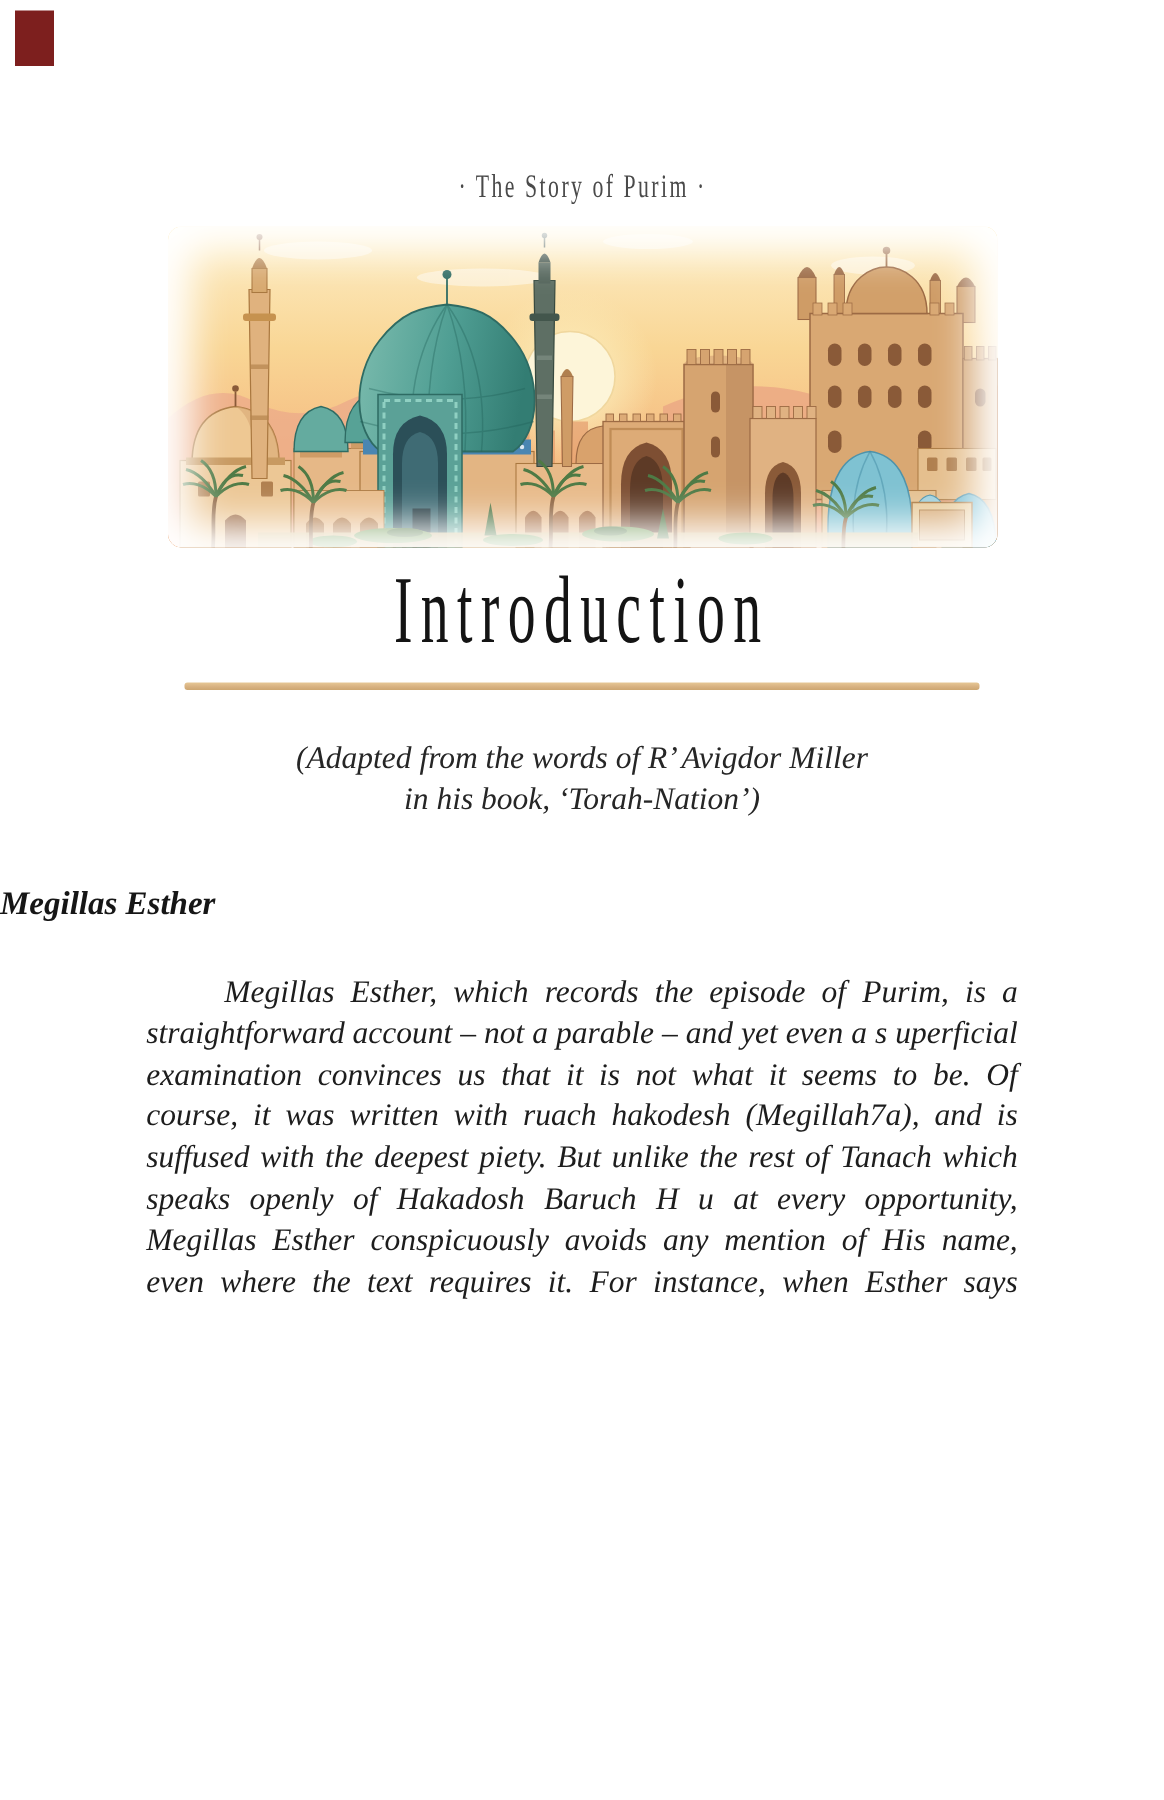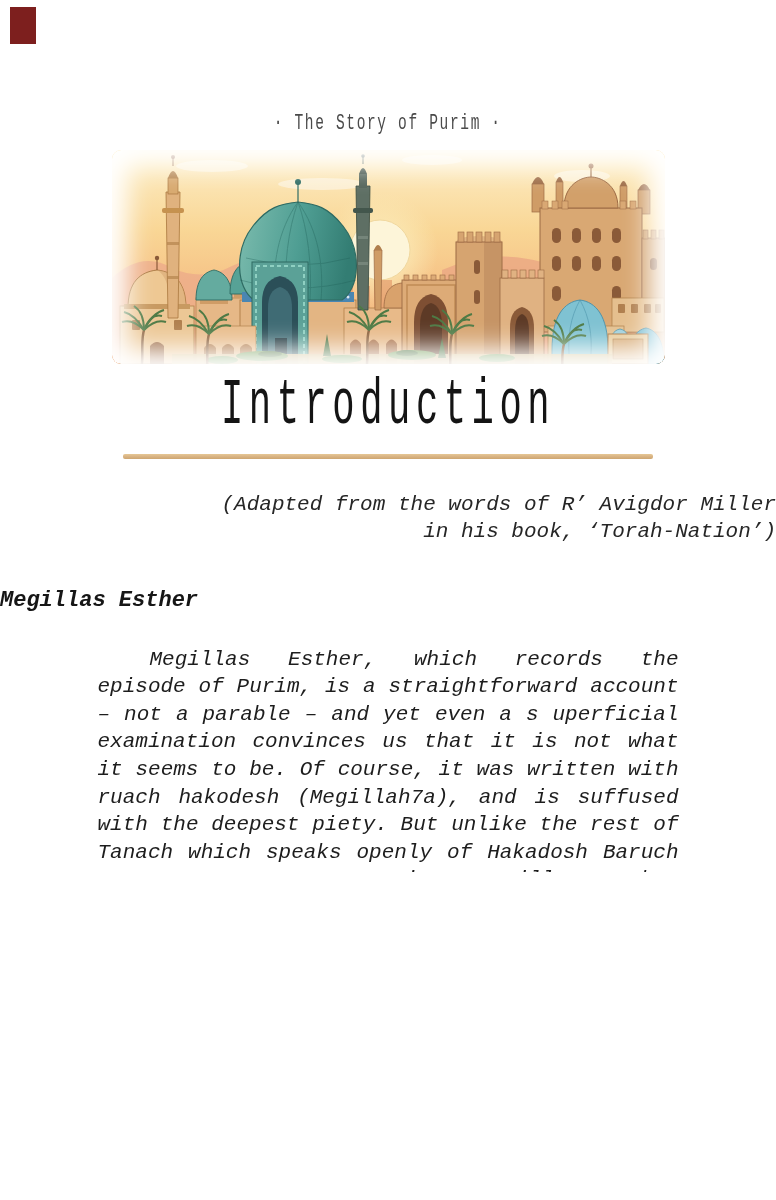--- a/index.html
+++ b/index.html
@@ -1,37 +1,37 @@
 <!DOCTYPE html>
 <html><head>
 <meta charset="utf-8">
 <style>
   html,body { margin:0; padding:0; background:#ffffff; }
   .page {
     position:relative; width:776px; height:872px; margin:0 auto;
     background:#ffffff; overflow:hidden;
-    font-family:Liberation Mono, monospace; color:#1d1d1d;
+    font-family:Liberation Serif, serif; color:#1d1d1d;
   }
   .corner-mark { position:absolute; left:10px; top:7px; width:26px; height:37px; background:#7d1f1e; }
 
   .condensed { display:inline-block; transform:scaleX(0.66); transform-origin:50% 50%; white-space:nowrap; }
 
   .running-header { padding-top:111px; text-align:center; font-size:22px; color:#4a4a4a; }
   .running-header .condensed { letter-spacing:2.5px; }
 
   .illus { position:relative; width:553px; height:214px; margin:14px auto 0; border-radius:9px; overflow:hidden; }
   .illus svg { display:block; }
   .illus-fade { position:absolute; inset:0; border-radius:9px; box-shadow: inset 0 0 26px 16px #ffffff; pointer-events:none; }
 
   .title { margin:10px 0 16px; text-align:center; font-weight:normal; font-size:64px; line-height:1.0; color:#141414; }
   .title .condensed { transform:scaleX(0.58); letter-spacing:0.15em; }
 
   .rule { width:530px; height:5px; margin:14px auto 0; background:linear-gradient(180deg,#e6c795 0%, #d8b282 55%, #cda670 100%); border-radius:2px; }
 
-  .attribution { margin-top:32px; text-align:right; font-style:italic; font-size:21px; line-height:1.3; color:#262626; }
+  .attribution { margin-top:32px; text-align:center; font-style:italic; font-size:21px; line-height:1.3; color:#262626; }
 
   .section-heading { margin:42px 0 0; text-align:left; font-style:italic; font-weight:bold; font-size:22px; color:#161616; }
 
   .body-text { width:581px; margin:33px auto 0; font-style:italic; font-size:21px; line-height:1.315; text-align:justify; text-indent:52px; color:#1d1d1d; }
 
   .pagenum { position:absolute; left:0; right:0; top:1034px; text-align:center; font-size:16px; color:#555555; }
   .pagenum .condensed { letter-spacing:1px; }
 </style>
 </head>
 <body>

